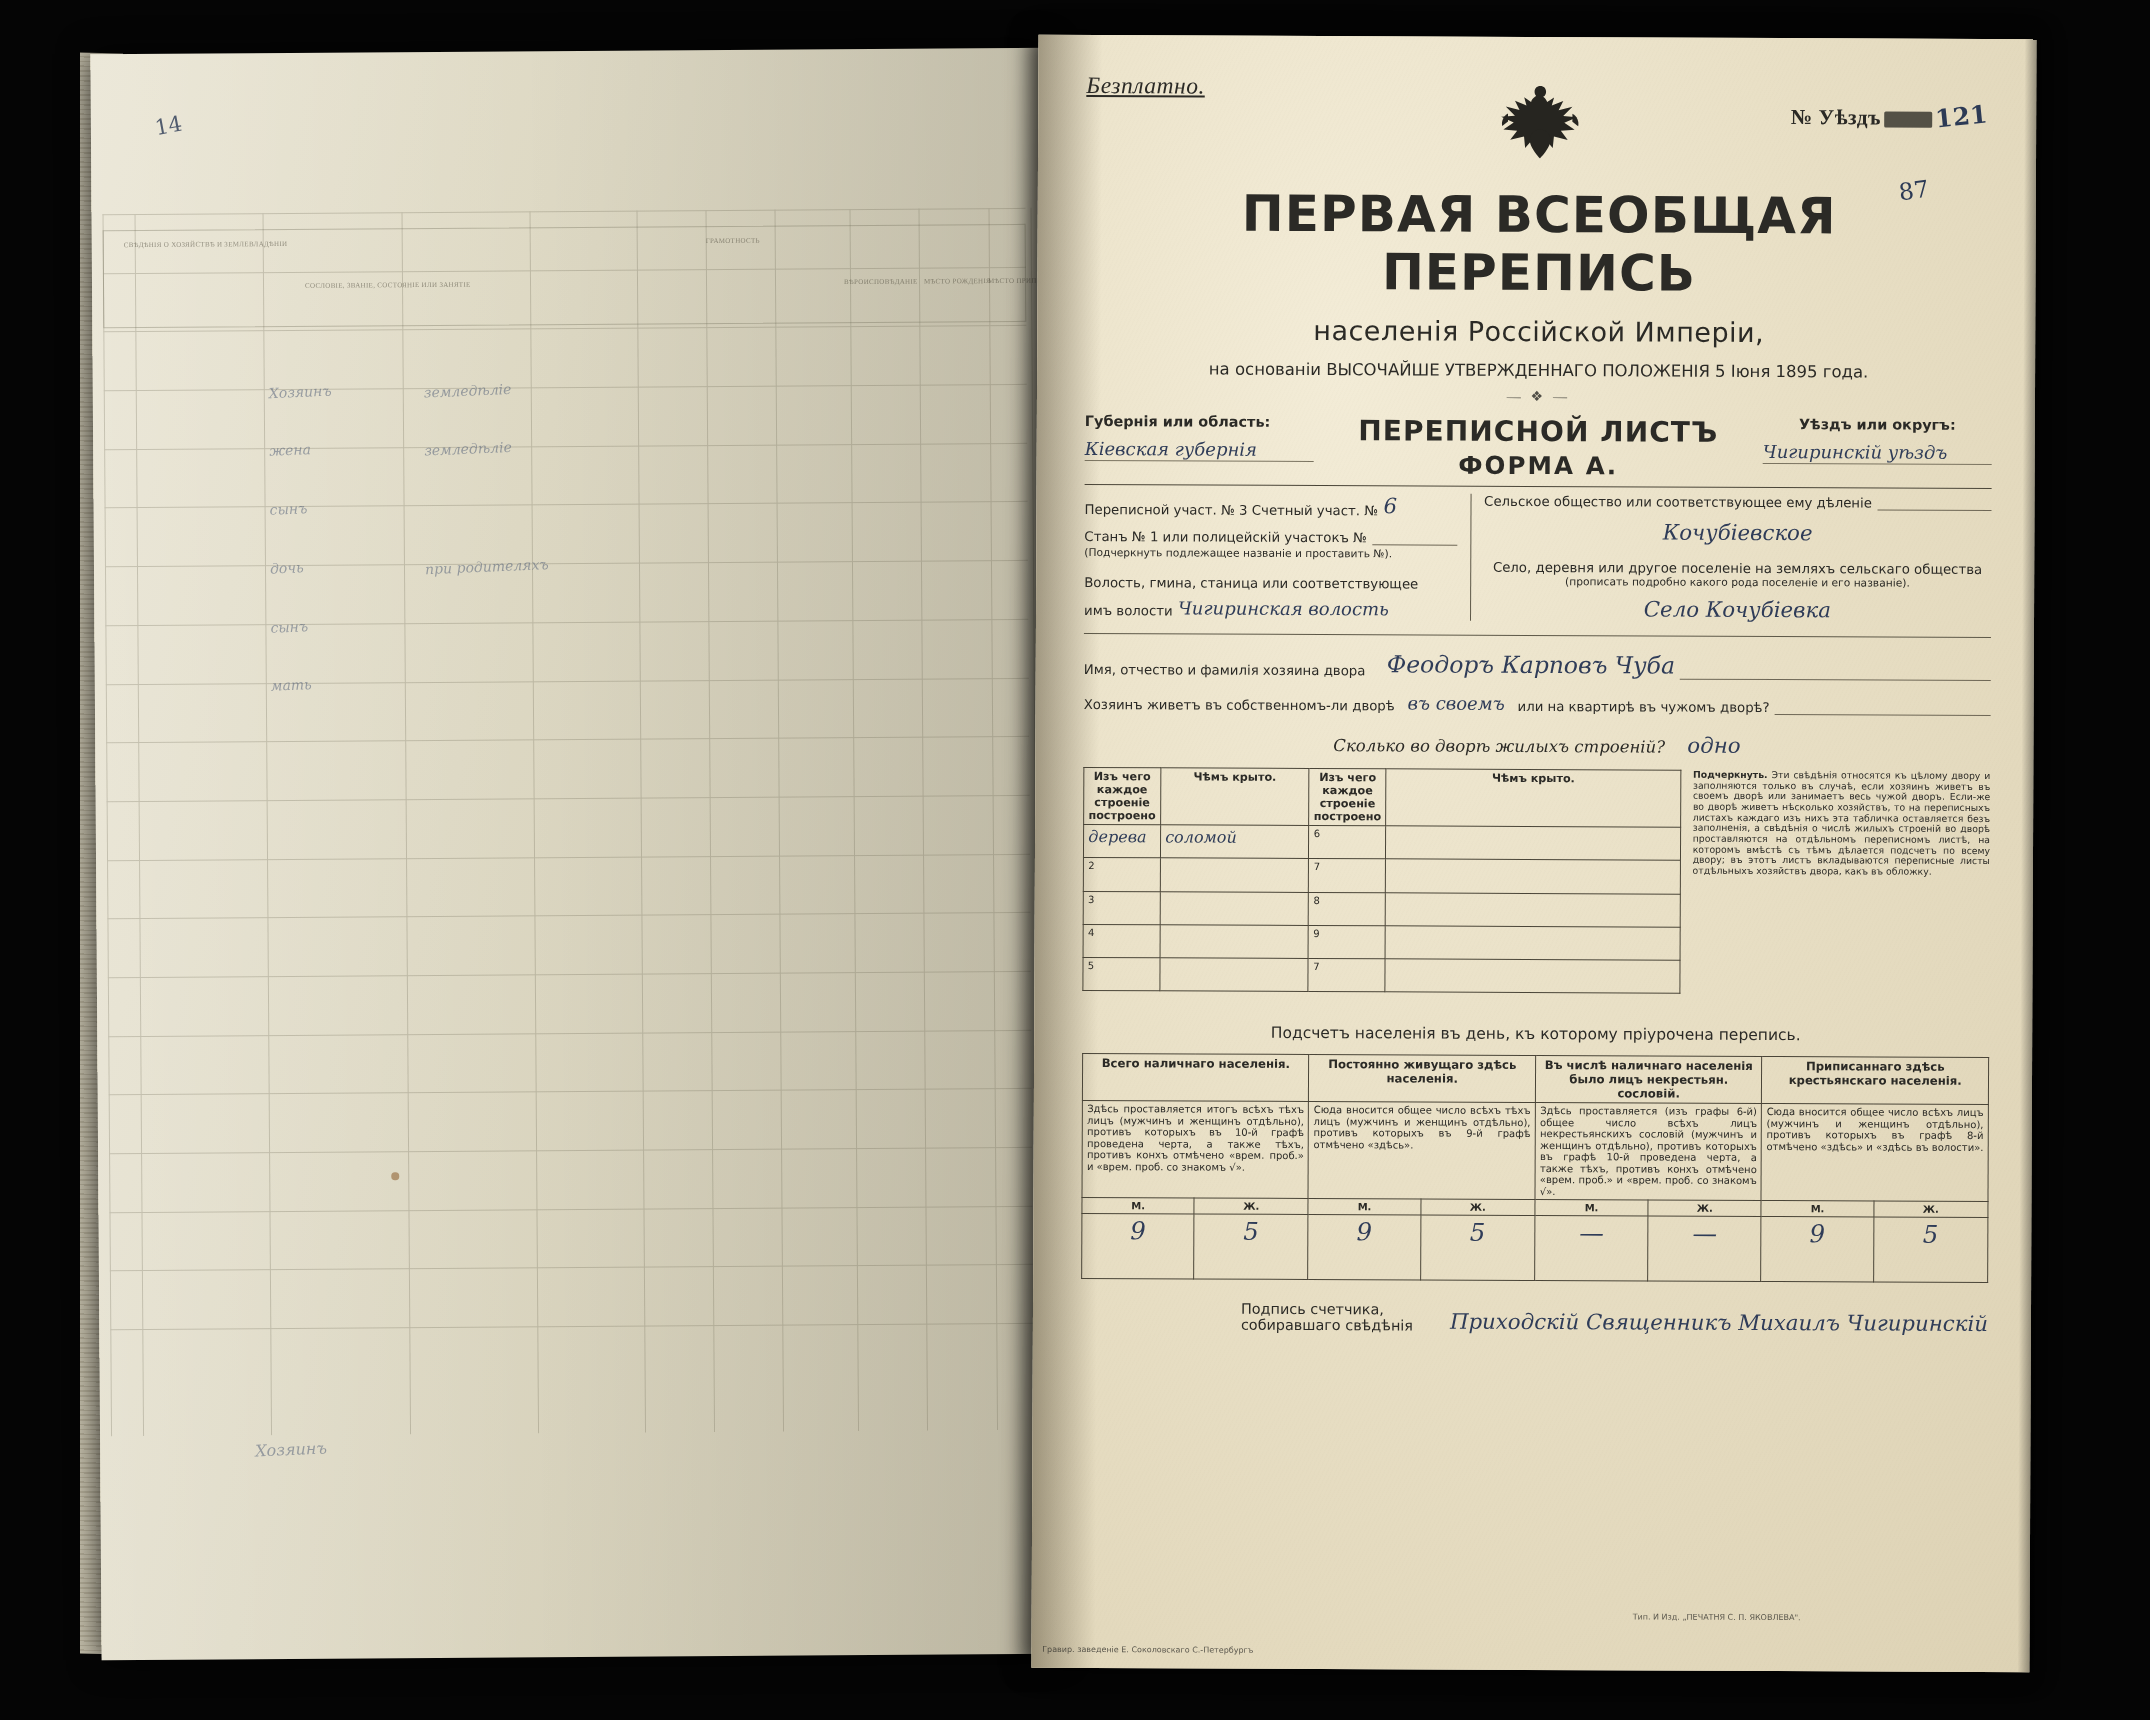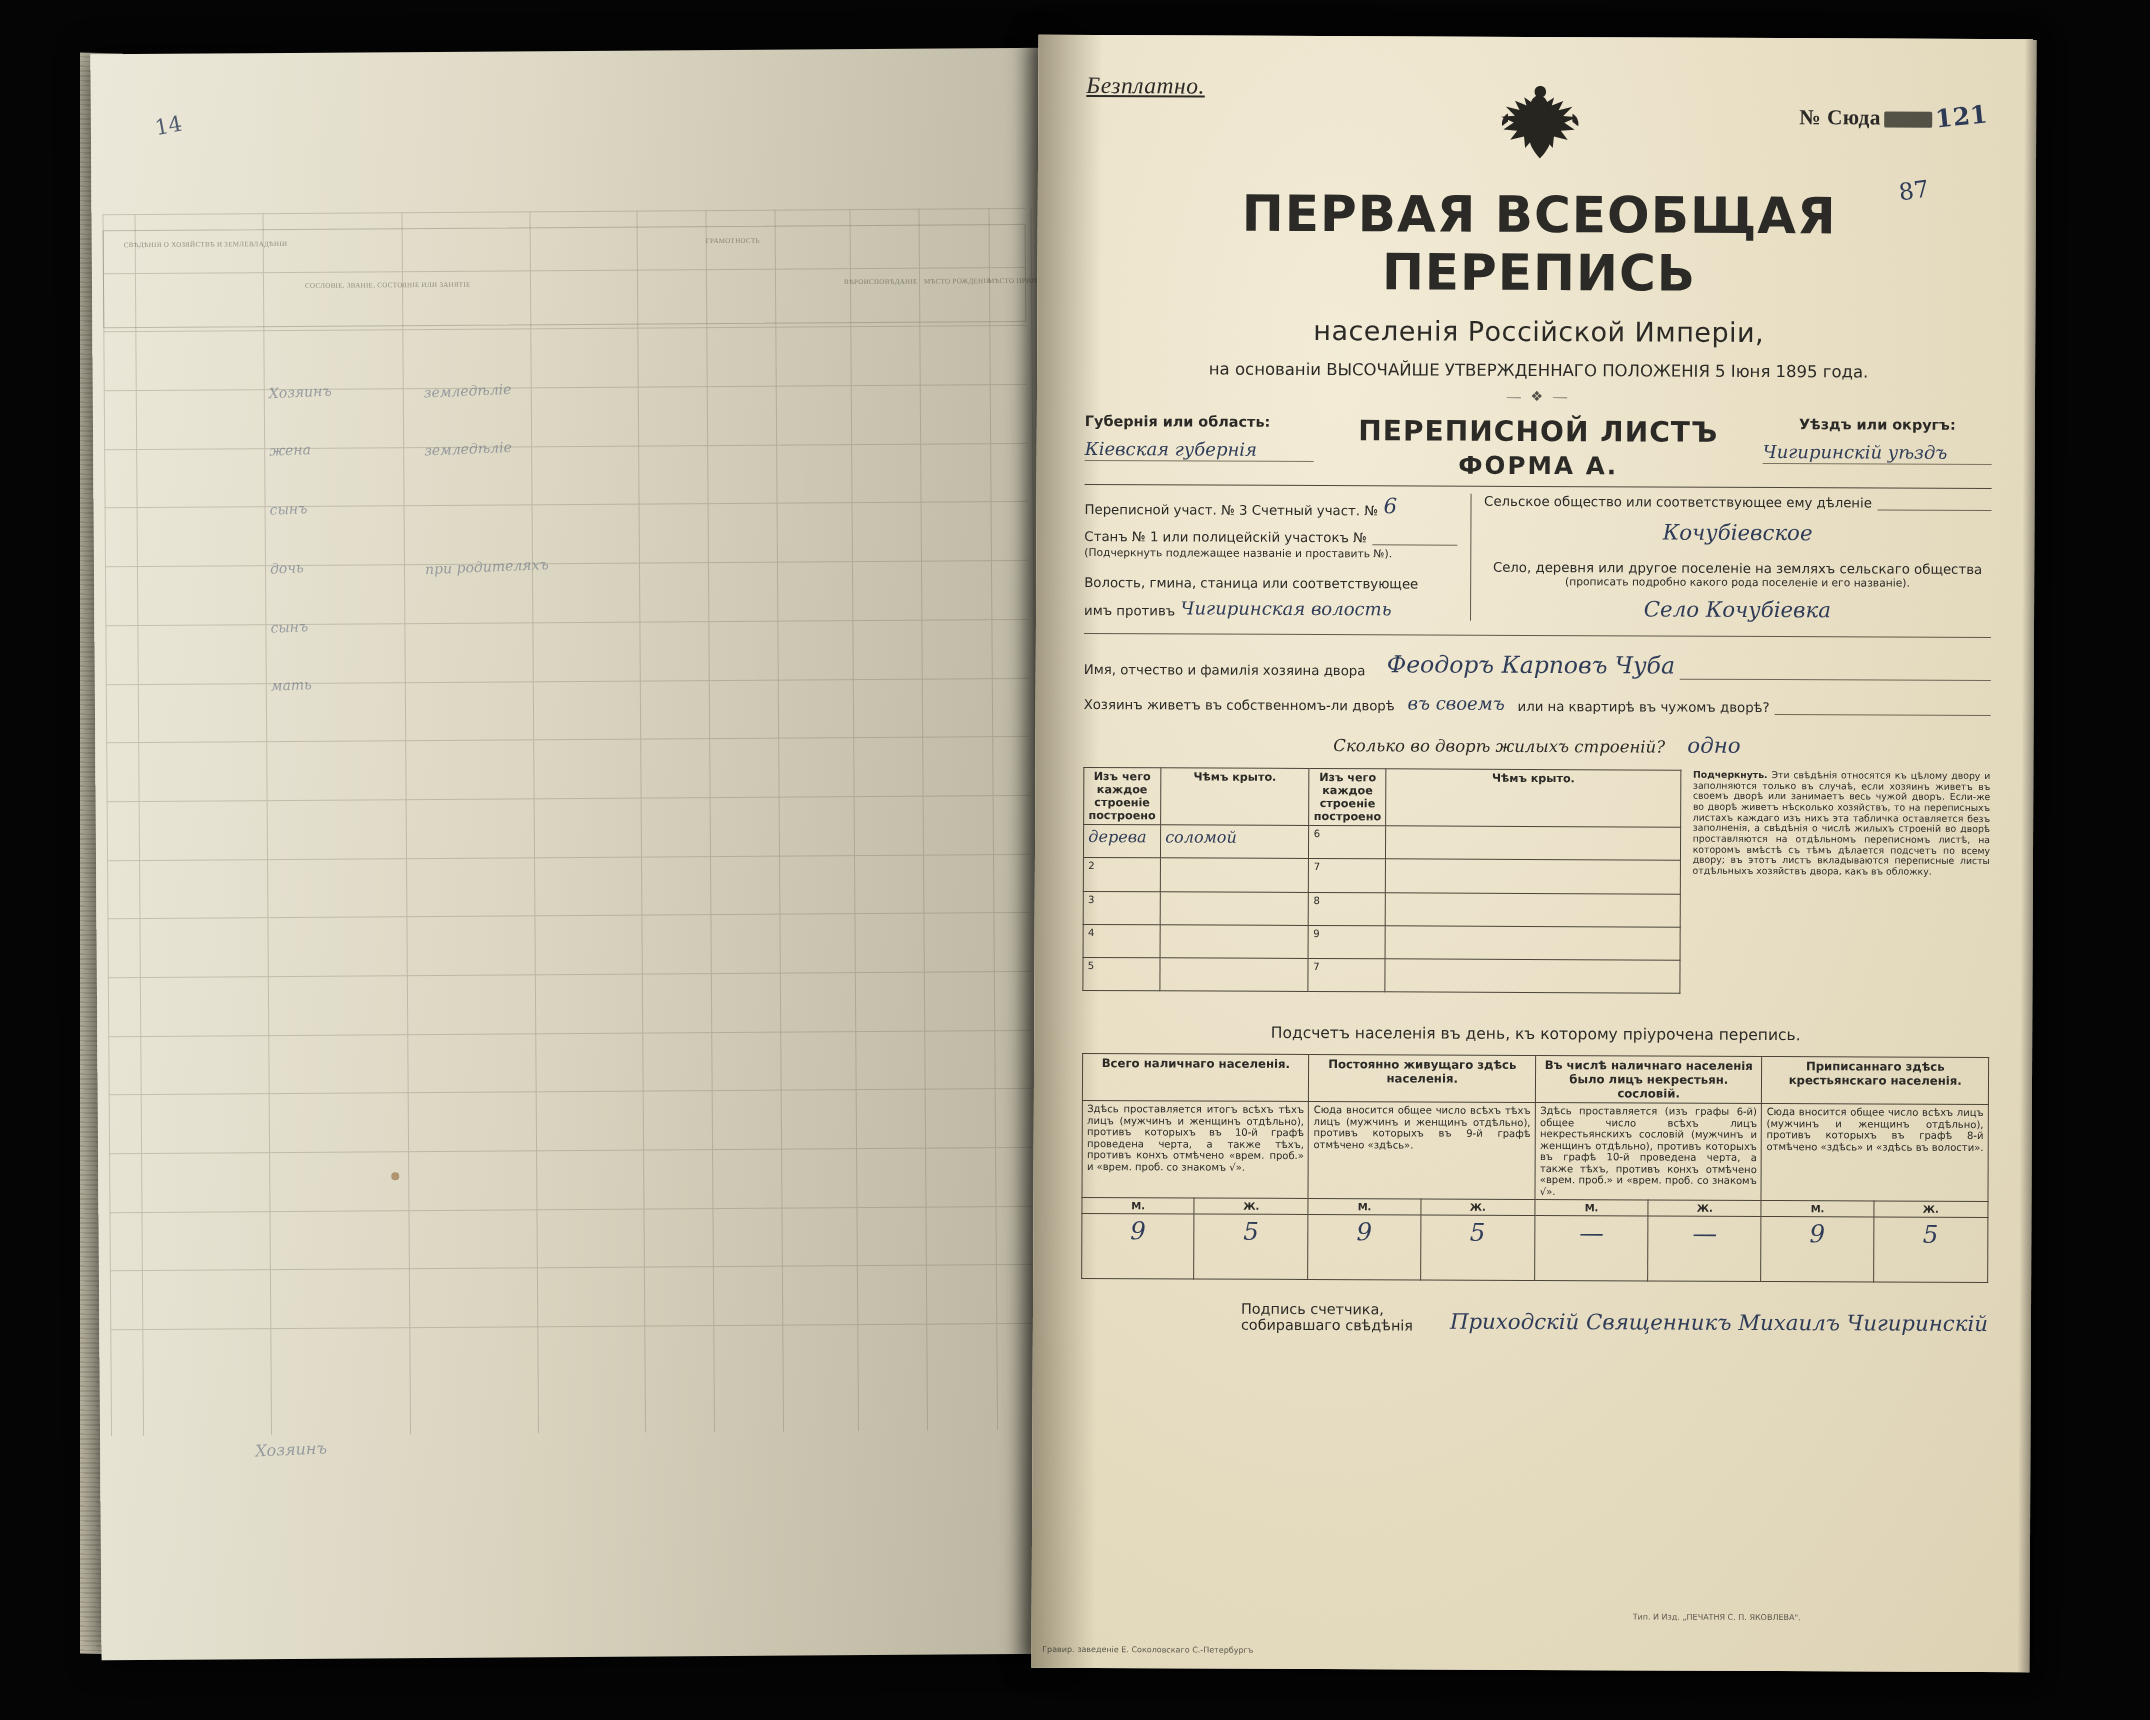--- a/index.html
+++ b/index.html
@@ -192,21 +192,21 @@
           <g fill="#262520">
             <path d="M50 6c3 0 5 2 5 5s-2 5-5 5-5-2-5-5 2-5 5-5z"></path>
             <path d="M50 14c-4 0-7 3-8 6l-6-4 2 7-10-4 4 8-12-3 8 8-12 1 11 5-9 6 12 1-6 8 12-3 1 10 7-8 5 9 5-9 7 8 1-10 12 3-6-8 12-1-9-6 11-5-12-1 8-8-12 3 4-8-10 4 2-7-6 4c-1-3-4-6-8-6z"></path>
             <path d="M50 44c-5 0-9 4-9 9 0 7 9 16 9 16s9-9 9-16c0-5-4-9-9-9z"></path>
             <path d="M22 30c-4 2-6 7-5 11l5-4z"></path>
             <path d="M78 30c4 2 6 7 5 11l-5-4z"></path>
           </g>
         </svg>
 
         <div class="sheet-no">
-          <span>№ Сюда</span><span class="blot"></span><span class="hand-num">121</span>
+          <span>№ Уѣздъ</span><span class="blot"></span><span class="hand-num">121</span>
         </div>
         <div class="corner-mark">87</div>
       </div>
 
       <h1 class="title" style="margin-top:0">ПЕРВАЯ ВСЕОБЩАЯ ПЕРЕПИСЬ</h1>
       <div class="subtitle">населенія Россійской Имперіи,</div>
       <div class="legal">на основаніи ВЫСОЧАЙШЕ УТВЕРЖДЕННАГО ПОЛОЖЕНІЯ 5 Іюня 1895 года.</div>
       <div class="orn">— ❖ —</div>
 
       <div class="band">
@@ -232,21 +232,21 @@
             <span class="question">Переписной участ. № 3   Счетный участ. №</span>
             <span class="hw" style="font-size:21.3px">6</span>
           </div>
           <div class="row" style="margin-top:11.7px">
             <span class="question">Станъ № 1  или полицейскій участокъ №</span>
             <span class="fill"></span>
           </div>
           <div class="small" style="font-family:'DejaVu Sans',sans-serif;margin-top:2.1px;">(Подчеркнуть подлежащее названіе и проставить №).</div>
           <div class="question" style="margin-top:16px;">Волость, гмина, станица или соответствующее</div>
           <div class="row" style="margin-top:7.5px">
-            <span class="question">имъ противъ</span>
+            <span class="question">имъ волости</span>
             <span class="hw">Чигиринская волость</span>
           </div>
         </div>
 
         <div class="colR">
           <div class="row">
             <span class="question">Сельское общество или соответствующее ему дѣленіе</span>
             <span class="fill"></span>
           </div>
           <div class="hw" style="text-align:center;margin-top:9.6px;font-size:21.3px;">Кочубіевское</div>

